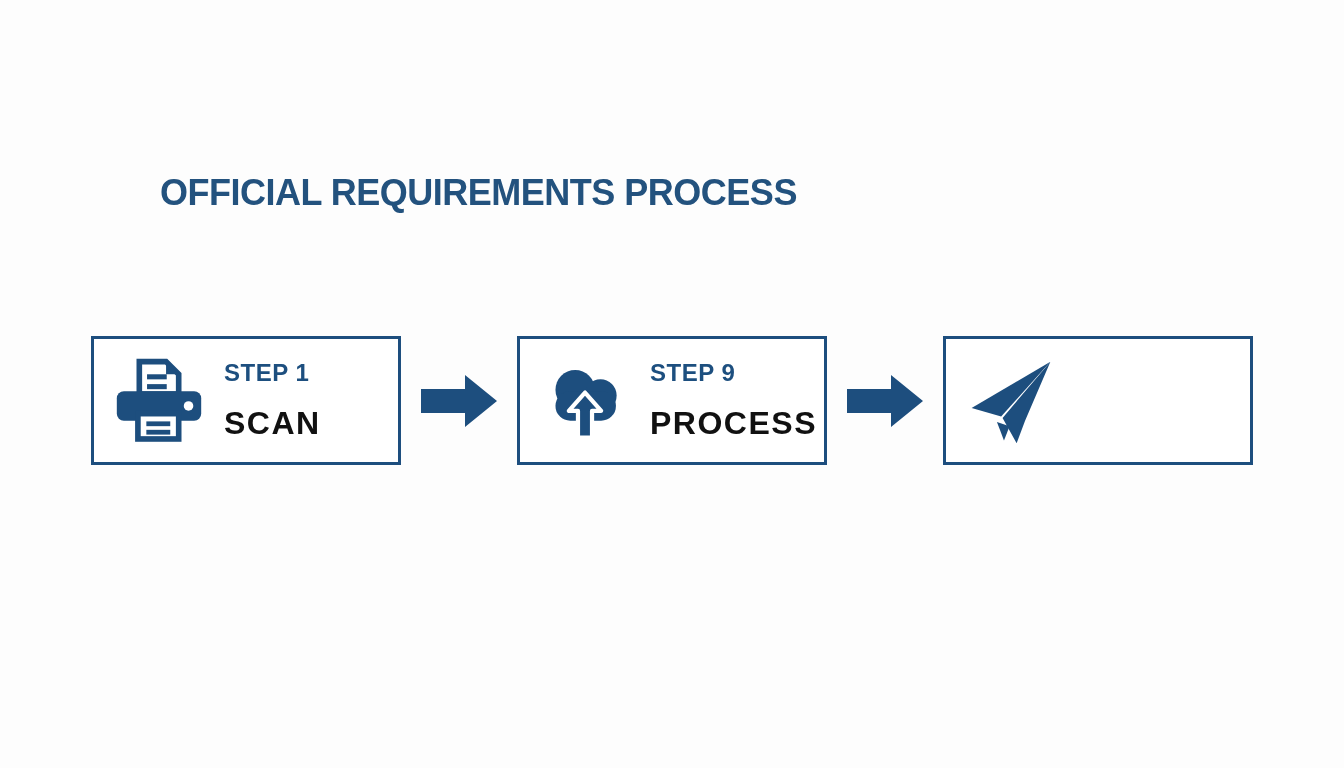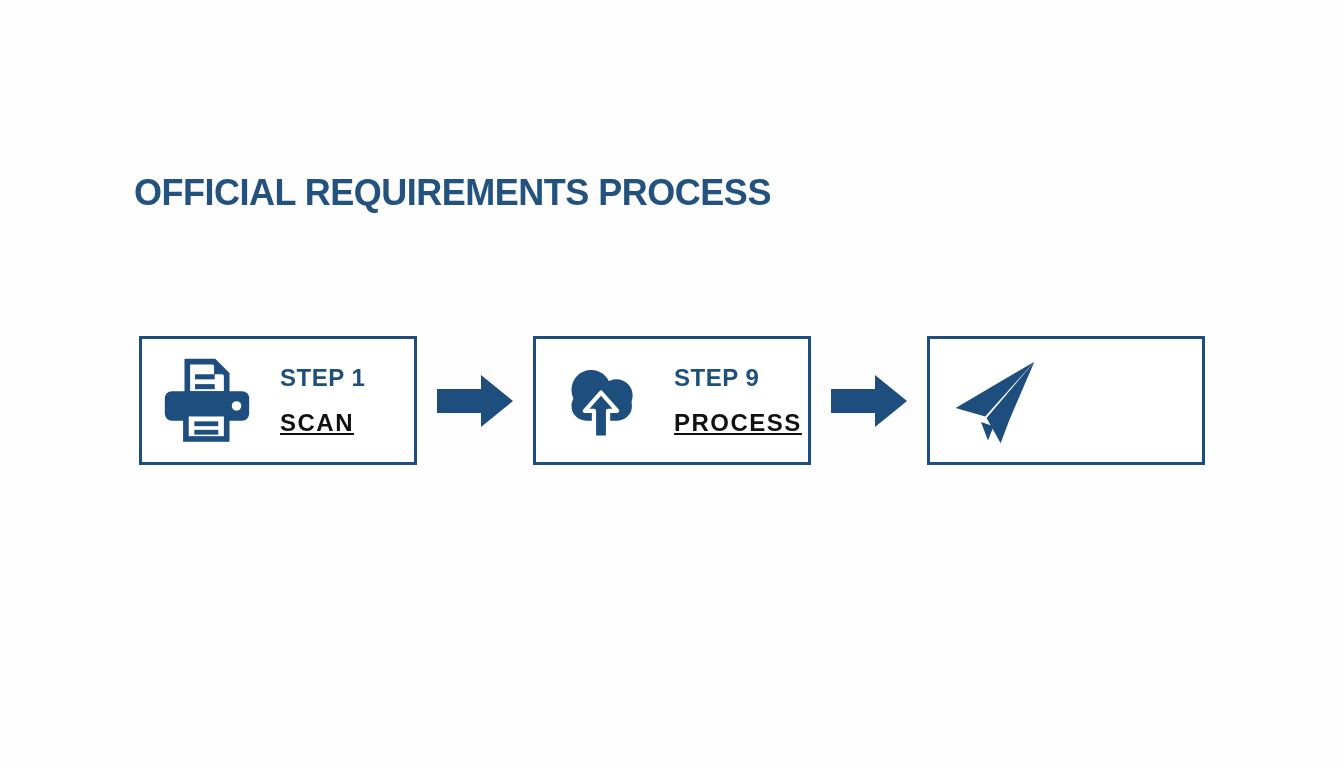--- a/index.html
+++ b/index.html
@@ -12,47 +12,47 @@
   }
   *{margin:0;padding:0;box-sizing:border-box;}
   html,body{width:1344px;height:768px;overflow:hidden;}
   body{
     background:var(--page-bg);
     font-family:"Liberation Sans", sans-serif;
     position:relative;
   }
   .title{
     position:absolute;
-    left:134px;
+    left:160px;
     top:172px;
     font-size:36px;
     font-weight:800;
     letter-spacing:-0.5px;
     color:var(--title-blue);
     white-space:nowrap;
   }
   .flow{
     position:absolute;
     top:336px;
     left:0;
     width:1344px;
     display:flex;
     justify-content:center;
     align-items:center;
     gap:20px;
   }
   .step-box{
-    width:278px;
+    width:310px;
     height:129px;
     background:var(--box-bg);
     border:3px solid var(--primary-blue);
     display:flex;
     align-items:center;
     padding-left:20px;
-    gap:28px;
+    gap:20px;
   }
   .step-icon{
     width:90px;
     height:92px;
     flex:0 0 auto;
     color:var(--primary-blue);
     display:flex;
     align-items:center;
     justify-content:center;
   }
@@ -63,27 +63,26 @@
     align-items:flex-start;
   }
   .step-label{
     font-size:24px;
     font-weight:700;
     letter-spacing:0.5px;
     color:var(--label-blue);
     line-height:1.2;
   }
   .step-action{
-    font-size:24px;
+    font-size:32px;
     font-weight:700;
     letter-spacing:1.5px;
     color:var(--text-black);
     line-height:1.2;
     margin-top:16px;
-    text-decoration:underline;
   }
   .connector{
     width:76px;
     height:56px;
     flex:0 0 auto;
     color:var(--primary-blue);
     display:flex;
     align-items:center;
     justify-content:center;
   }

